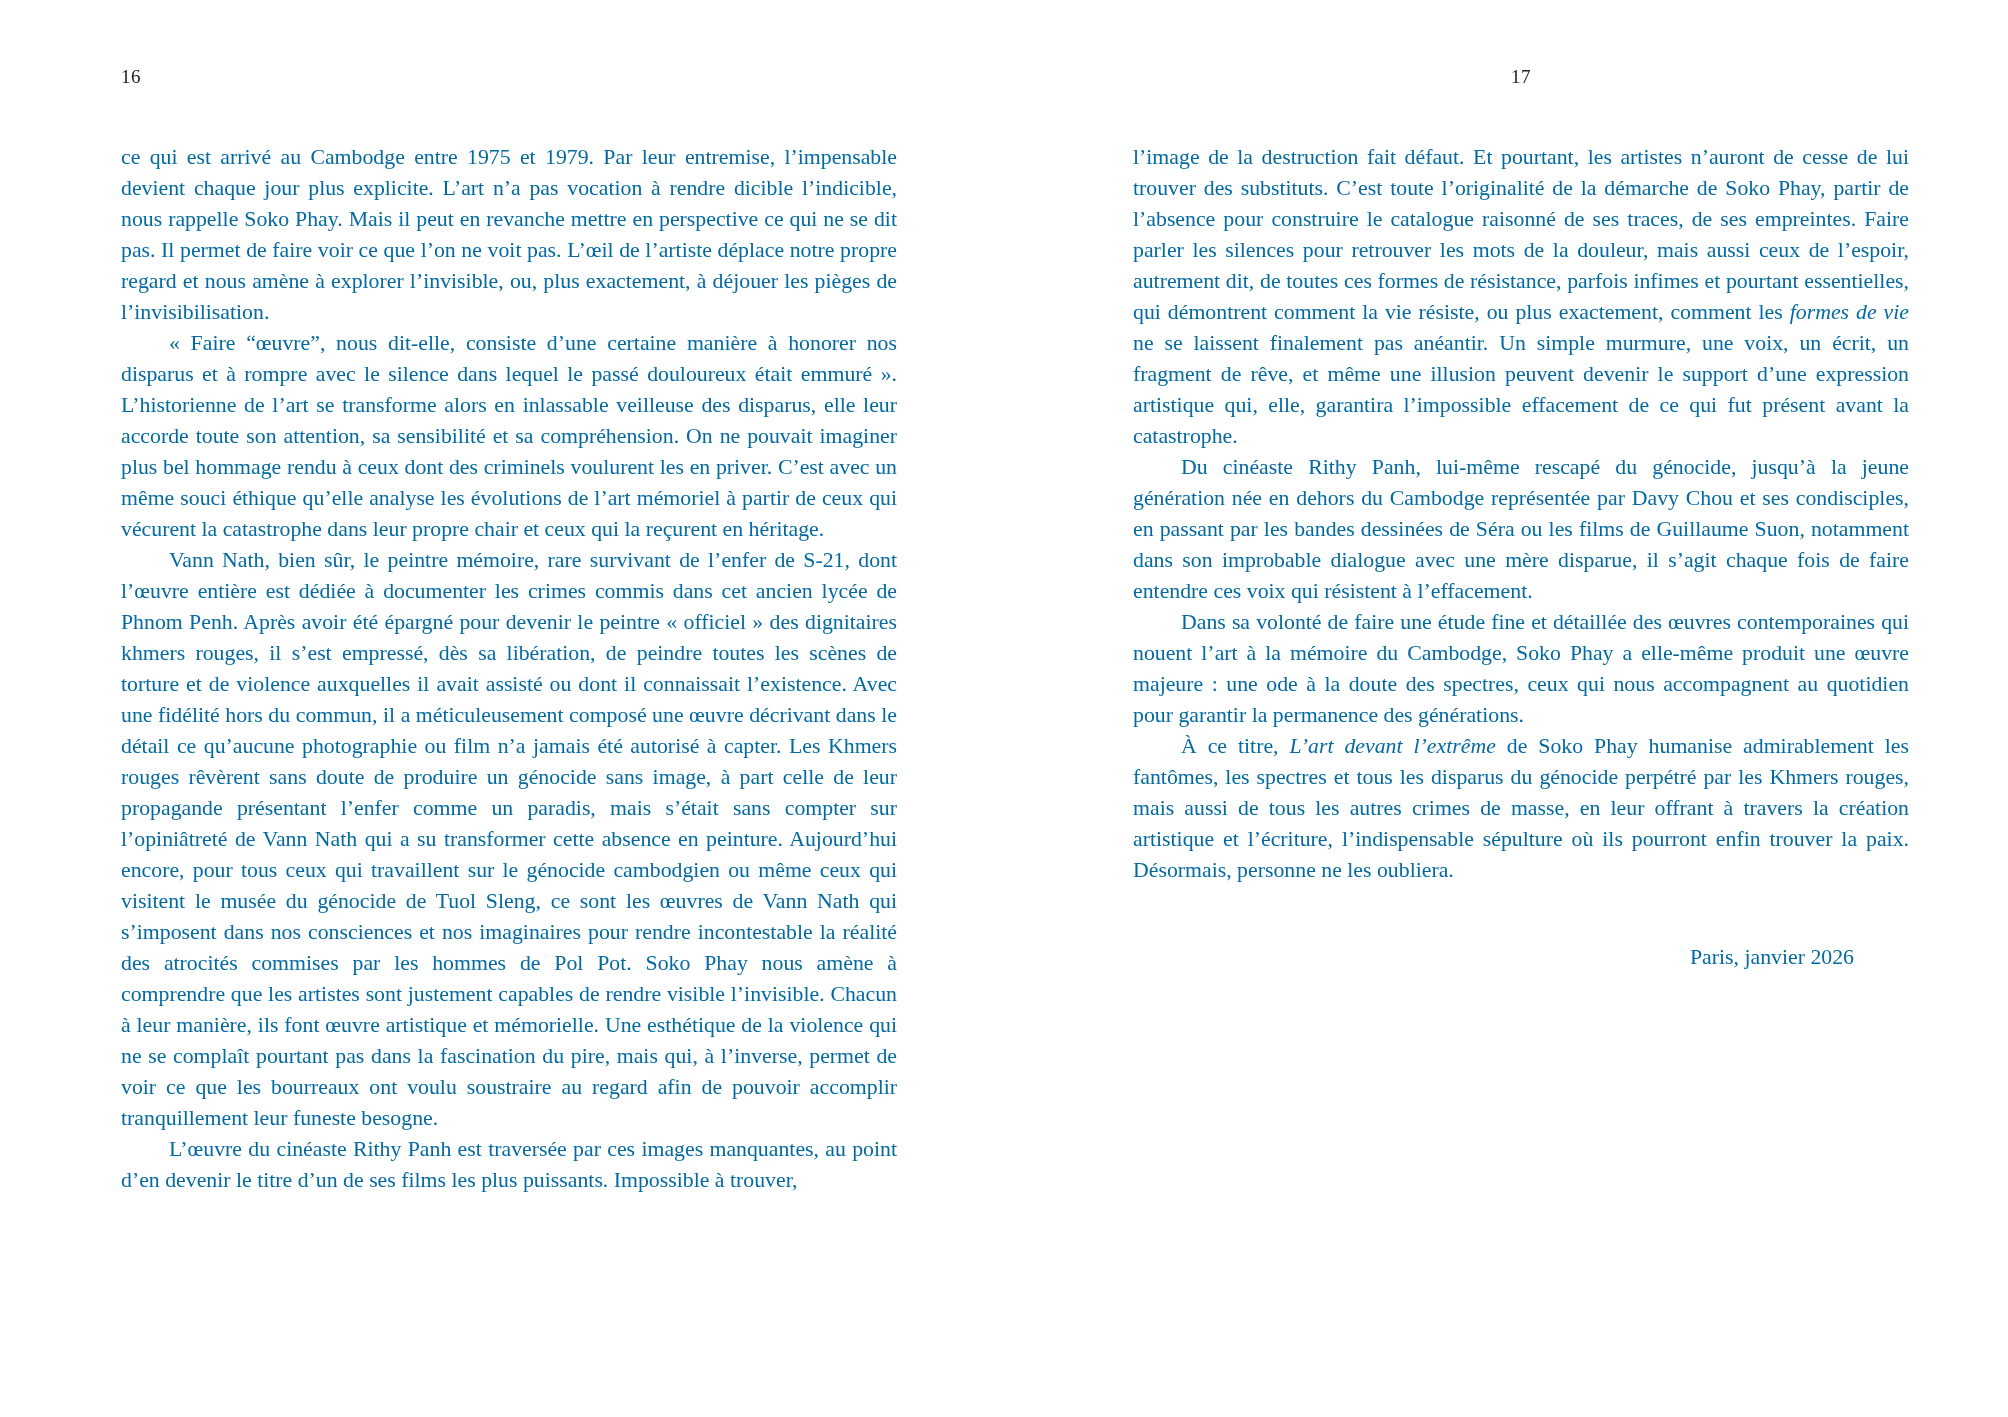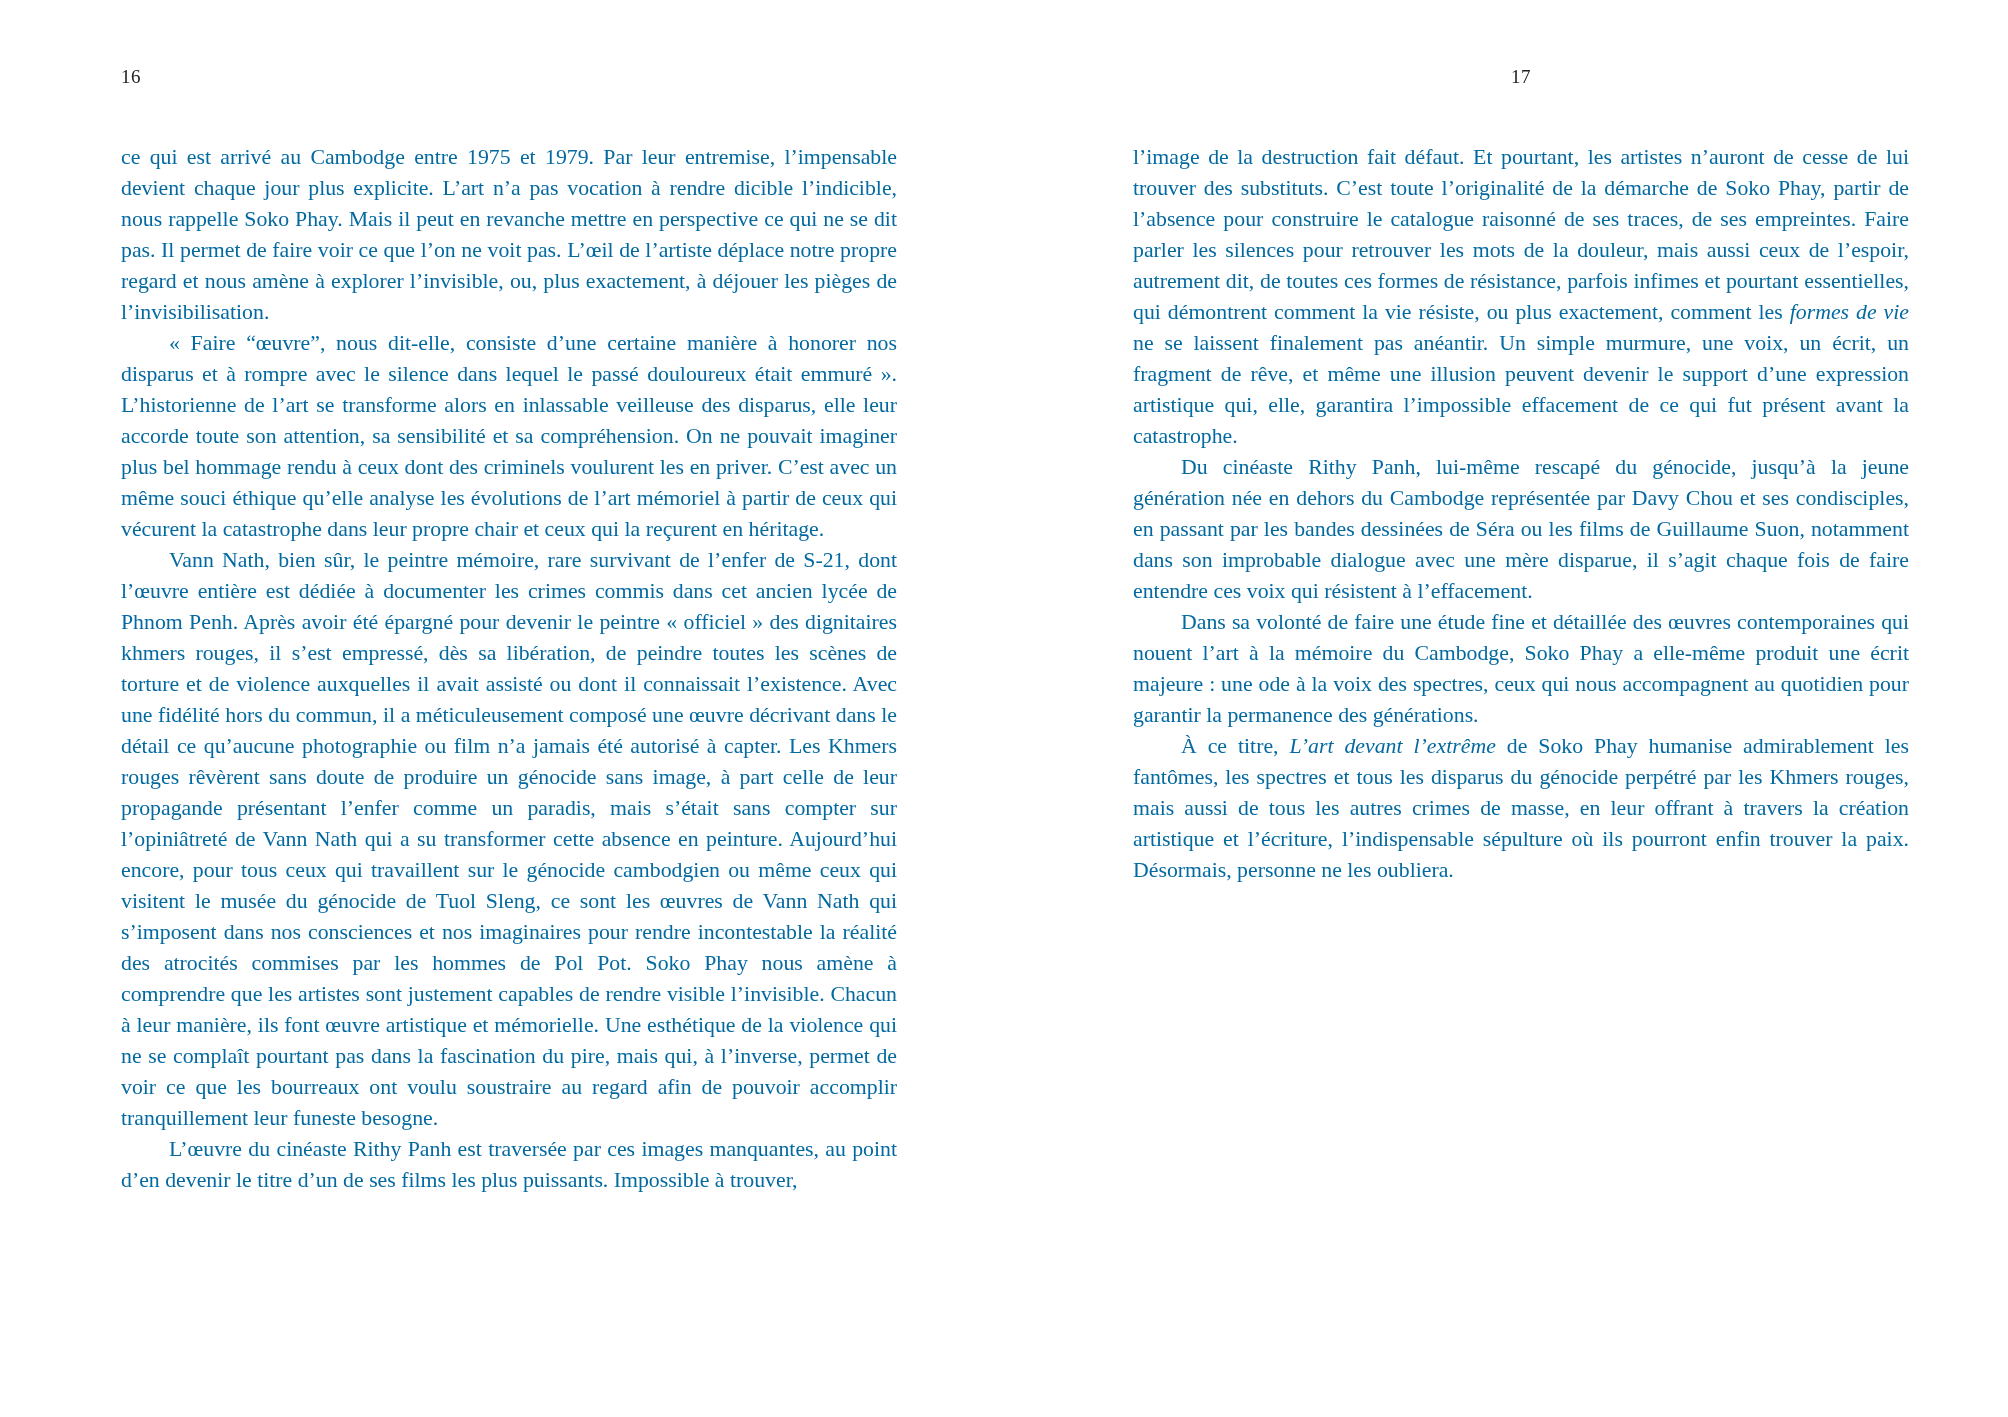--- a/index.html
+++ b/index.html
@@ -65,19 +65,20 @@
     <p class="para">L’œuvre du cinéaste Rithy Panh est traversée par ces images manquantes, au point d’en devenir le titre d’un de ses films les plus puissants. Impossible à trouver,</p>
   </div>
 
   <div class="folio folio-right">17</div>
 
   <div class="text-block text-right">
     <p class="para no-indent"><span>l’image de la destruction fait défaut. Et pourtant, les artistes n’auront de cesse de lui trouver des substituts. C’est toute l’originalité de la démarche de Soko Phay, partir de l’absence pour construire le catalogue raisonné de ses traces, de ses empreintes. Faire parler les silences pour retrouver les mots de la douleur, mais aussi ceux de l’espoir, autrement dit, de toutes ces formes de résistance, parfois infimes et pourtant essentielles, qui démontrent comment la vie résiste, ou plus exactement, comment les </span><em>formes de vie</em><span> ne se laissent finalement pas anéantir. Un simple murmure, une voix, un écrit, un fragment de rêve, et même une illusion peuvent devenir le support d’une expression artistique qui, elle, garantira l’impossible effacement de ce qui fut présent avant la catastrophe.</span></p>
 
     <p class="para">Du cinéaste Rithy Panh, lui-même rescapé du génocide, jusqu’à la jeune génération née en dehors du Cambodge représentée par Davy Chou et ses condisciples, en passant par les bandes dessinées de Séra ou les films de Guillaume Suon, notamment dans son improbable dialogue avec une mère disparue, il s’agit chaque fois de faire entendre ces voix qui résistent à l’effacement.</p>
 
-    <p class="para">Dans sa volonté de faire une étude fine et détaillée des œuvres contemporaines qui nouent l’art à la mémoire du Cambodge, Soko Phay a elle-même produit une écrit majeure : une ode à la voix des spectres, ceux qui nous accompagnent au quotidien pour garantir la permanence des générations.</p>
+    <p class="para">Dans sa volonté de faire une étude fine et détaillée des œuvres contemporaines qui nouent l’art à la mémoire du Cambodge, Soko Phay a elle-même produit une œuvre majeure : une ode à la doute des spectres, ceux qui nous accompagnent au quotidien pour garantir la permanence des générations.</p>
 
     <p class="para"><span>À ce titre, </span><em>L’art devant l’extrême</em><span> de Soko Phay humanise admirablement les fantômes, les spectres et tous les disparus du génocide perpétré par les Khmers rouges, mais aussi de tous les autres crimes de masse, en leur offrant à travers la création artistique et l’écriture, l’indispensable sépulture où ils pourront enfin trouver la paix. Désormais, personne ne les oubliera.</span></p>
 
+    <p class="dateline">Paris, janvier 2026</p>
   </div>
 
 </div>
 
 </body></html>

